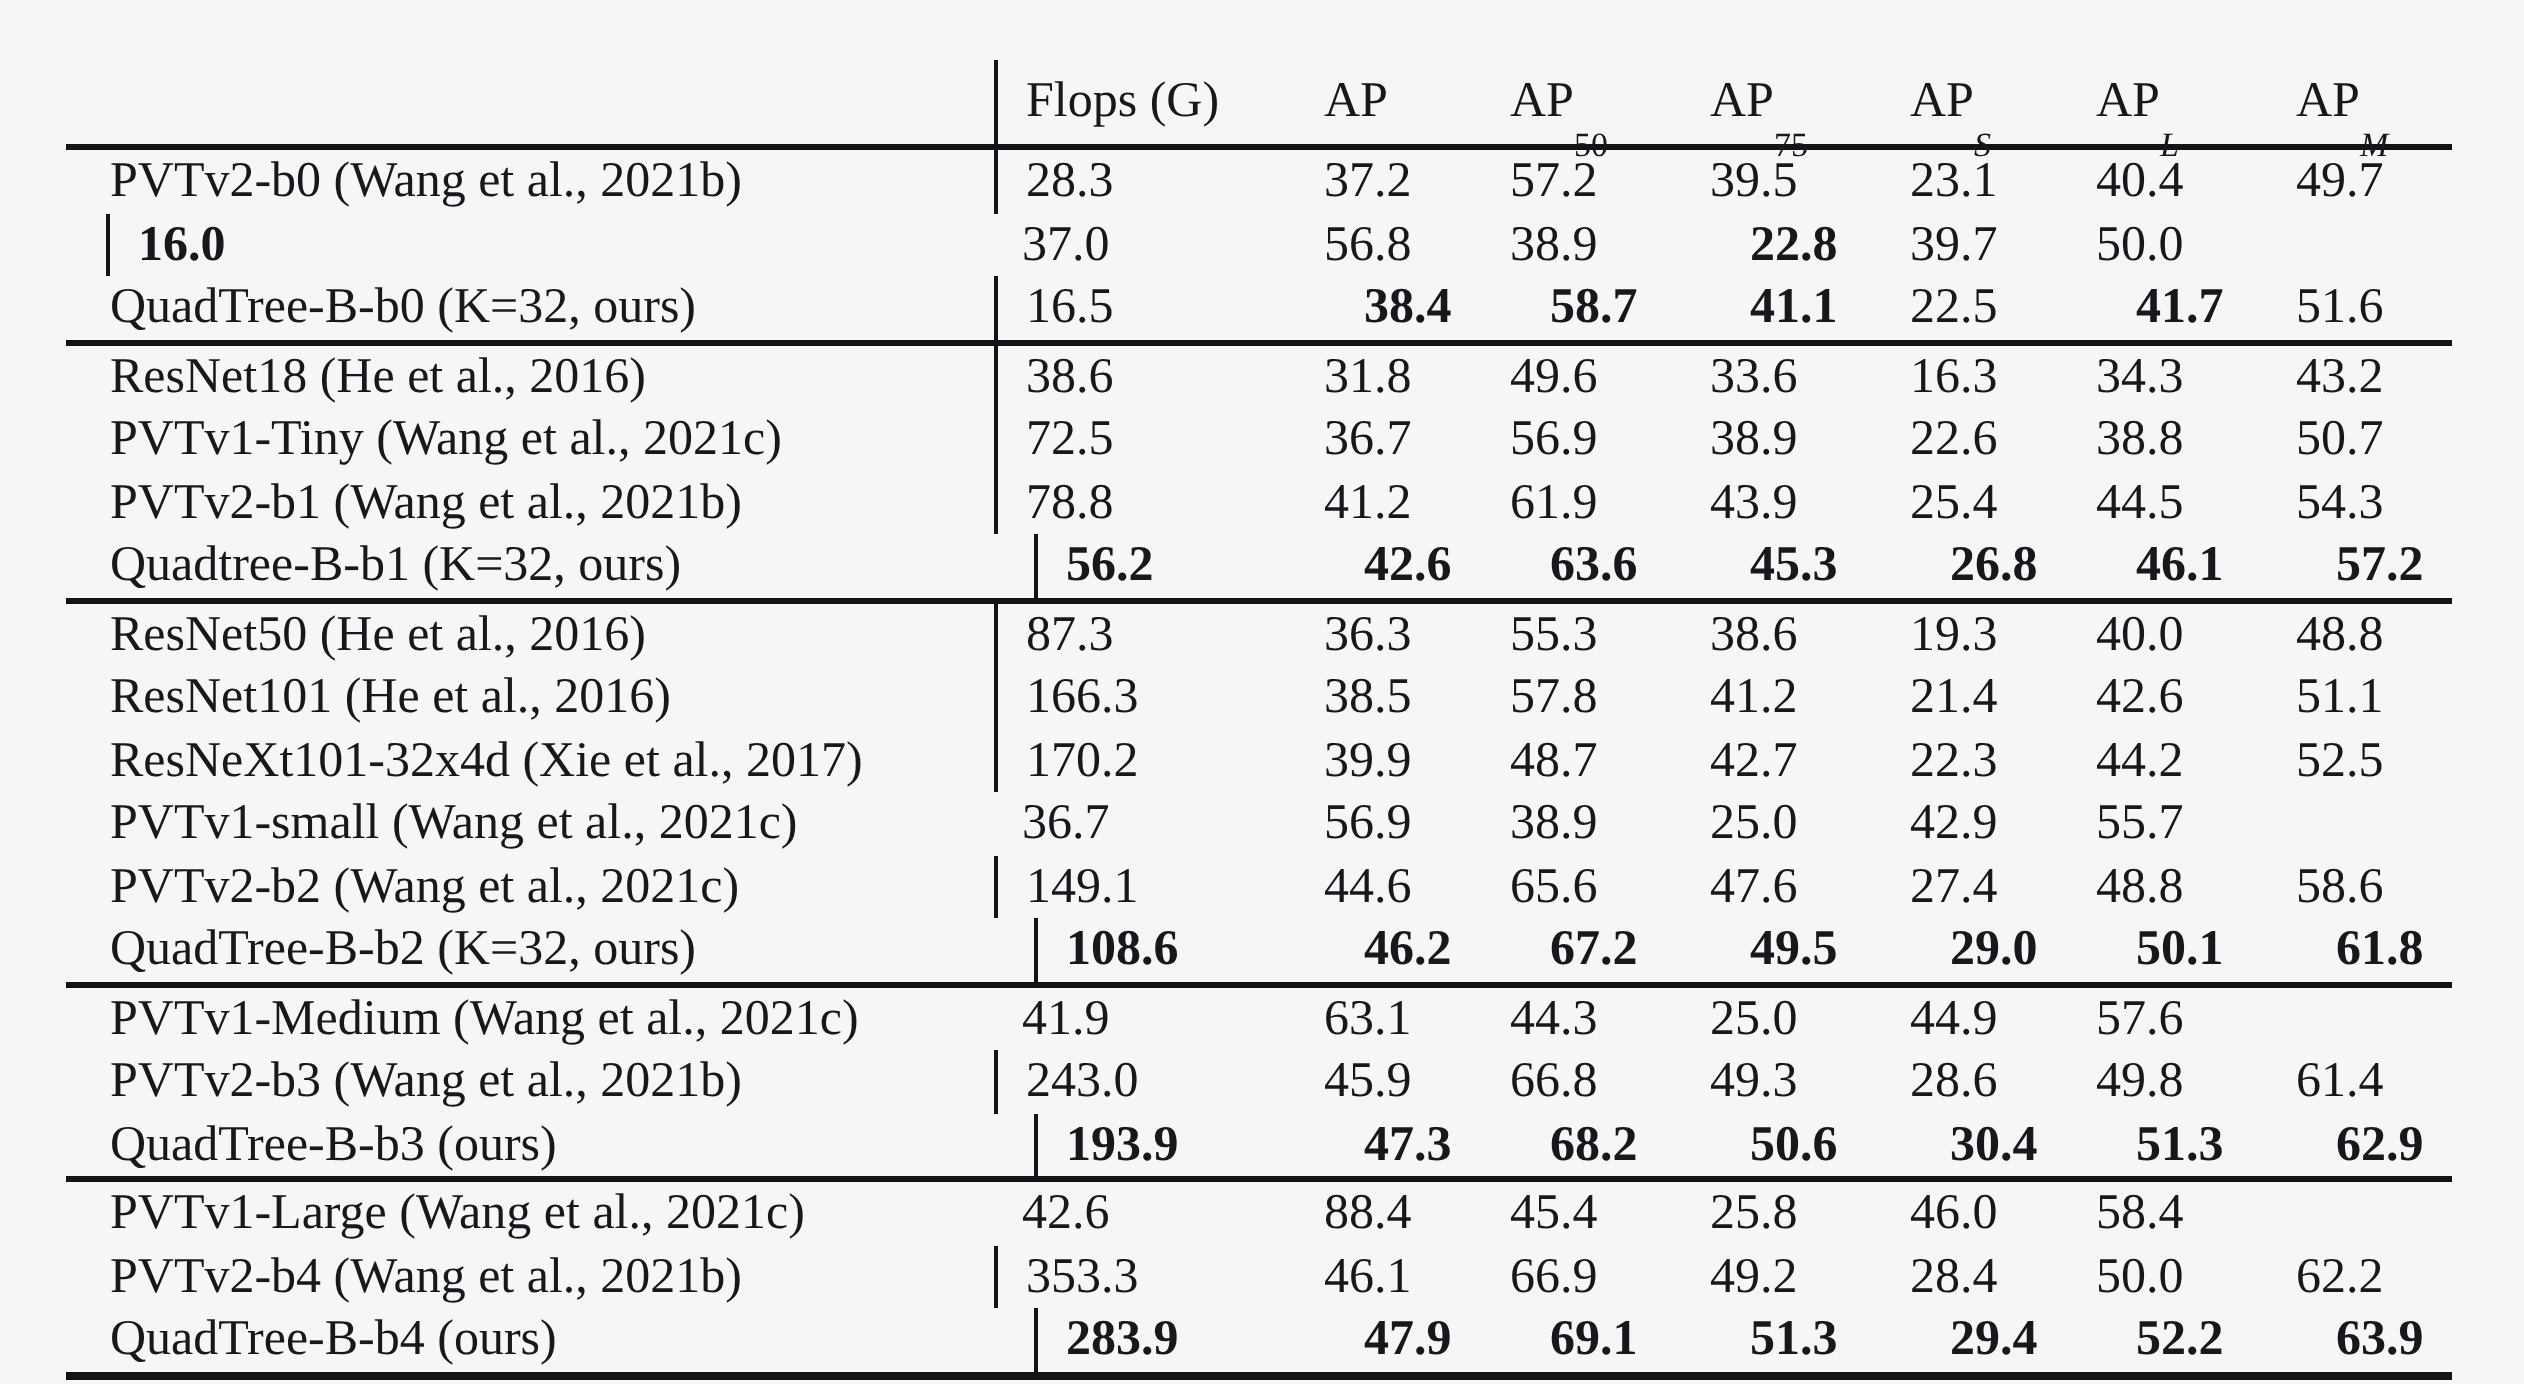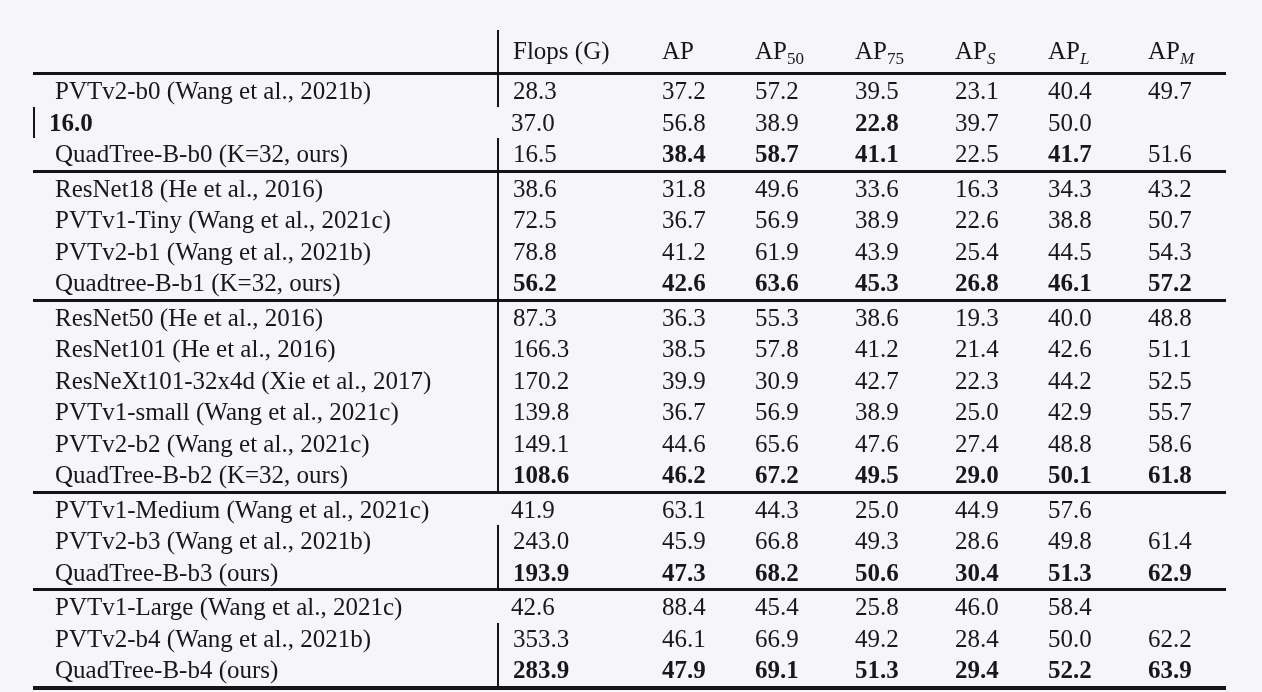--- a/index.html
+++ b/index.html
@@ -31,32 +31,32 @@
   }
   .trow.header-row {
     height: 42px;
     line-height: 42px;
   }
   .cell { overflow: visible; }
   .cell.model { padding-left: 22px; }
   .cell.num  { padding-left: 14px; }
   
   .cell.vline { border-left: 2px solid #131318; }
-  .b { font-weight: bold; }
+  .b { font-weight: bold; margin-left: 20px; }
   .hrule {
     width: 100%;
     height: 3px;
     background: #131318;
   }
   .hrule.bottom { height: 4px; }
   sub.subsc {
     font-size: 17px;
     vertical-align: baseline;
     position: relative;
-    top: 5px;
+    top: 20px;
     line-height: 0;
   }
   sub.subsc.it { font-style: italic; }
 </style>
 </head>
 <body>
 
 <div class="table-wrap">
     <div class="trow header-row">
       <div class="cell model"></div>
@@ -157,29 +157,28 @@
       <div class="cell num">57.8</div>
       <div class="cell num">41.2</div>
       <div class="cell num">21.4</div>
       <div class="cell num">42.6</div>
       <div class="cell num">51.1</div>
     </div>
     <div class="trow">
       <div class="cell model">ResNeXt101-32x4d (Xie et al., 2017)</div>
       <div class="cell num vline">170.2</div>
       <div class="cell num">39.9</div>
-      <div class="cell num">30.9</div>
+      <div class="cell num">48.7</div>
       <div class="cell num">42.7</div>
       <div class="cell num">22.3</div>
       <div class="cell num">44.2</div>
       <div class="cell num">52.5</div>
     </div>
     <div class="trow">
       <div class="cell model">PVTv1-small (Wang et al., 2021c)</div>
-      <div class="cell num vline">139.8</div>
       <div class="cell num">36.7</div>
       <div class="cell num">56.9</div>
       <div class="cell num">38.9</div>
       <div class="cell num">25.0</div>
       <div class="cell num">42.9</div>
       <div class="cell num">55.7</div>
     </div>
     <div class="trow">
       <div class="cell model">PVTv2-b2 (Wang et al., 2021c)</div>
       <div class="cell num vline">149.1</div>

